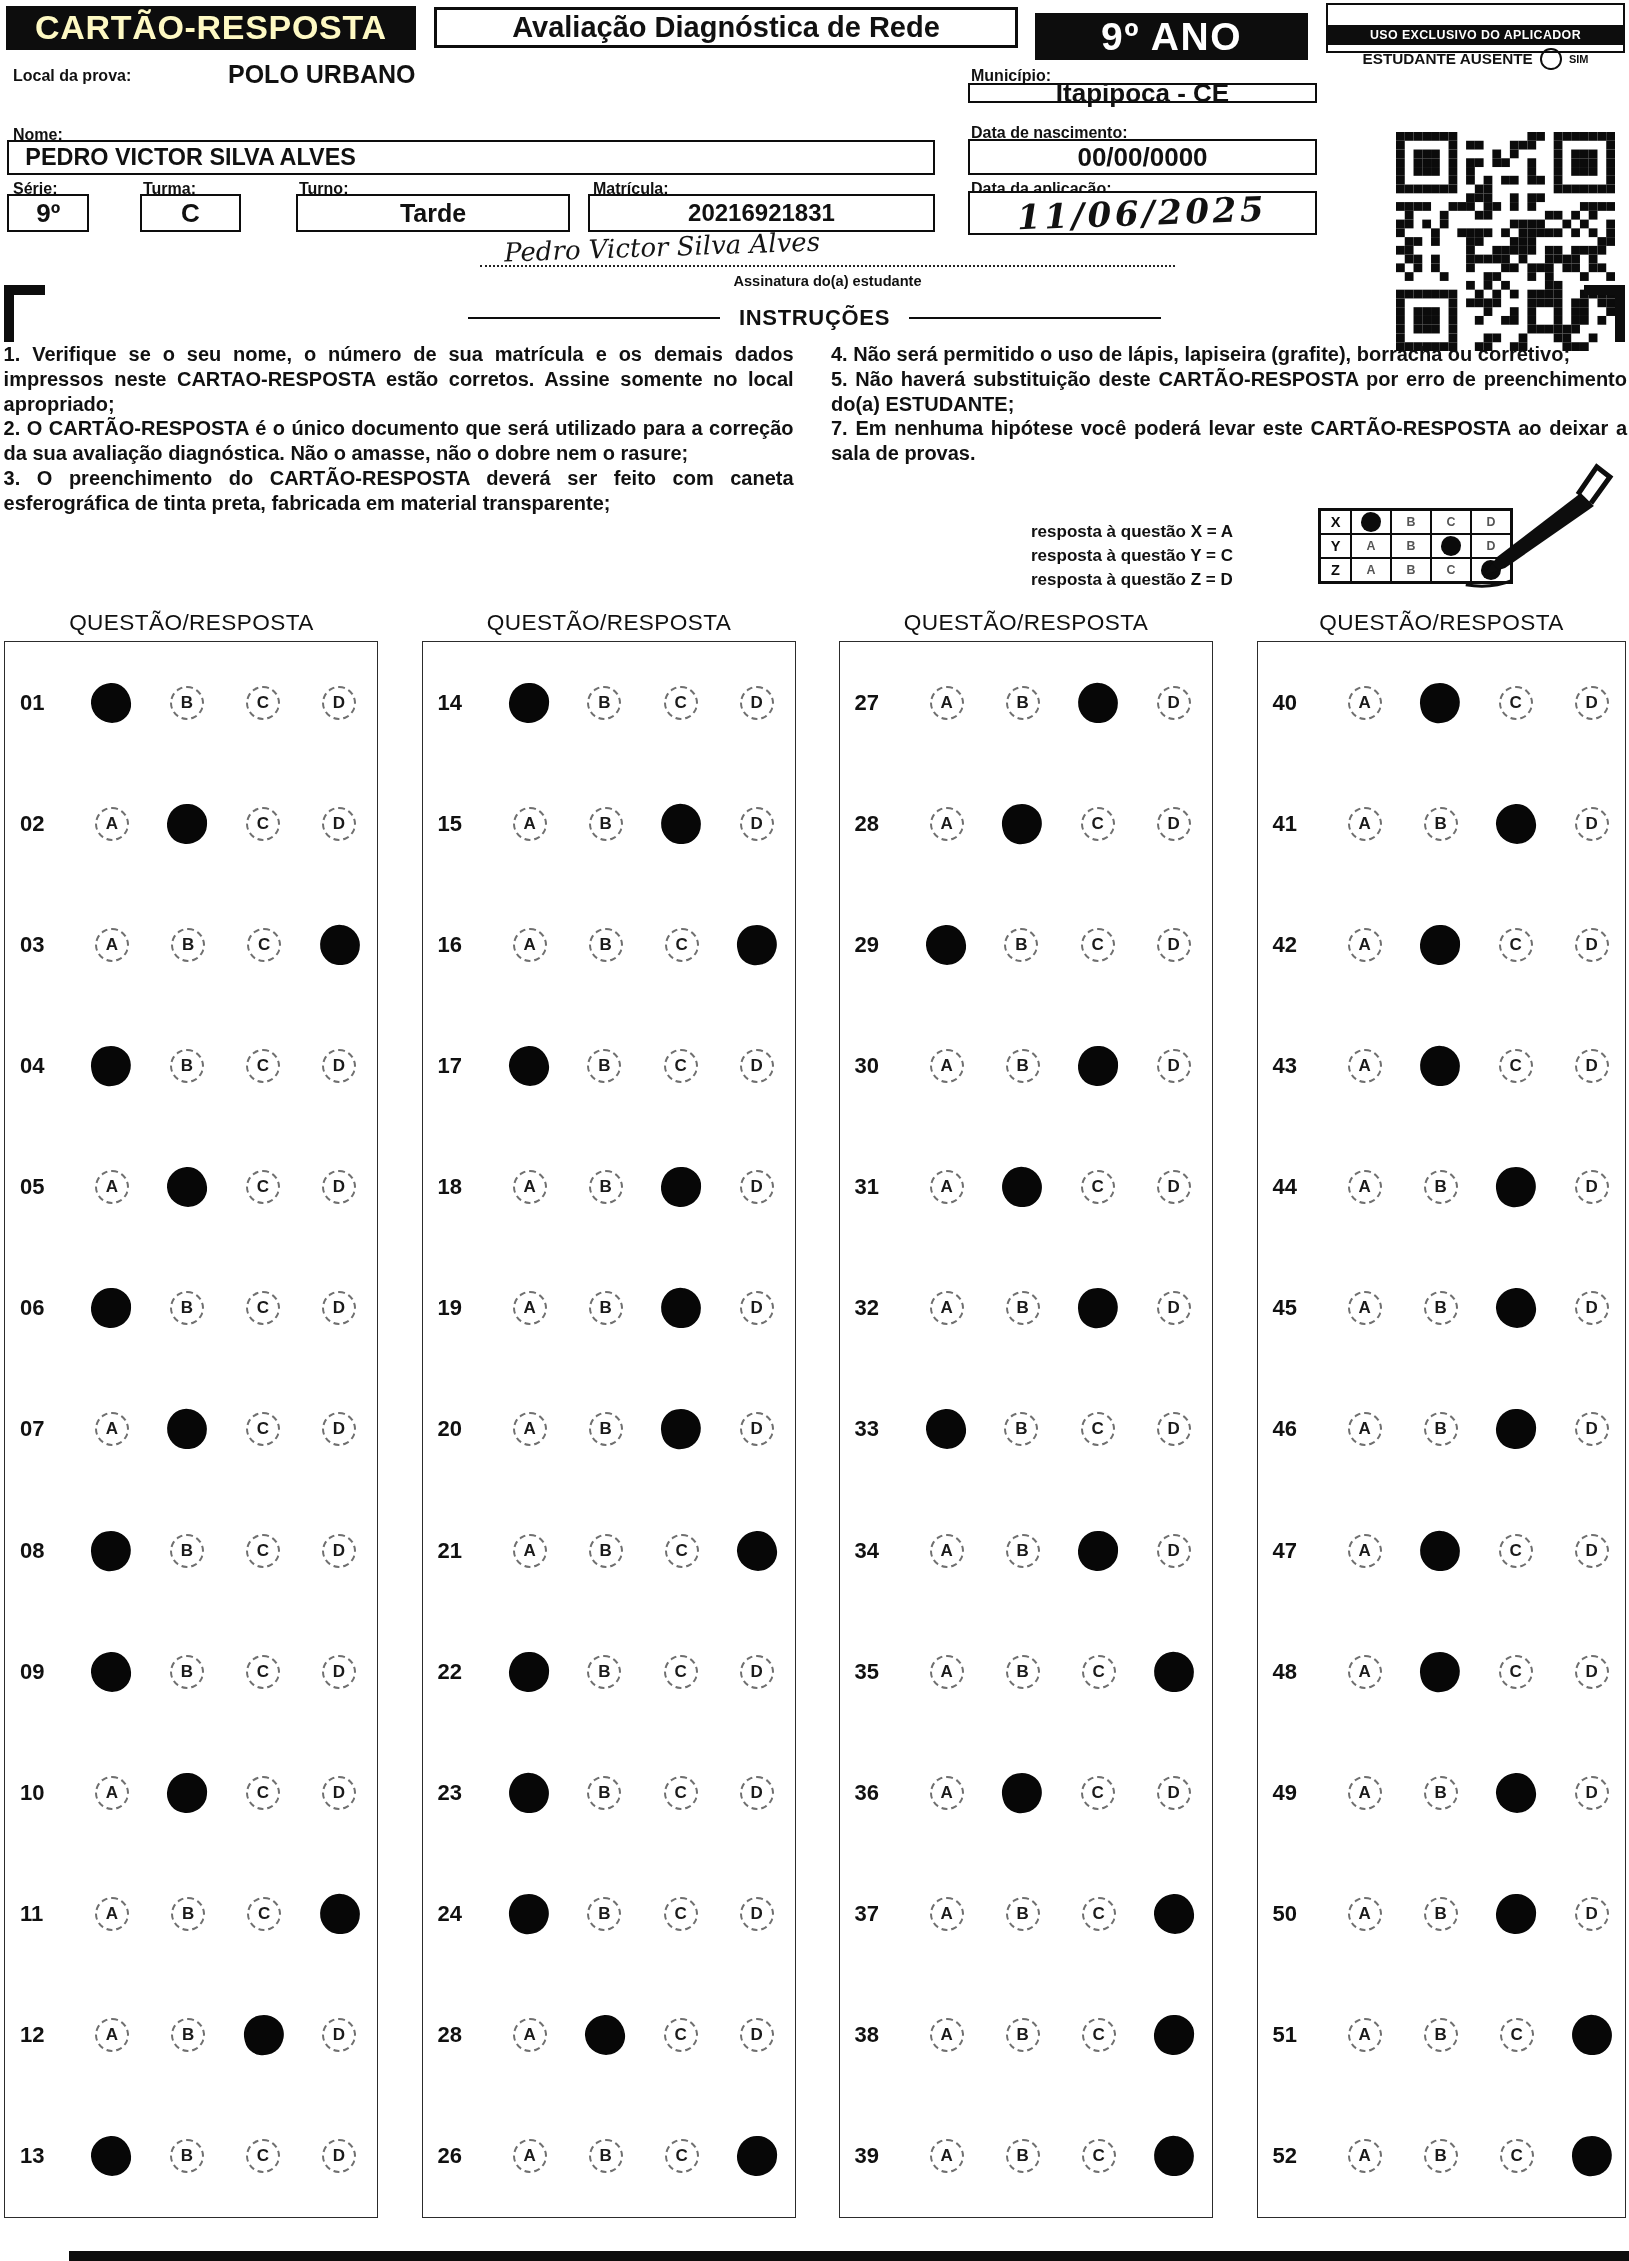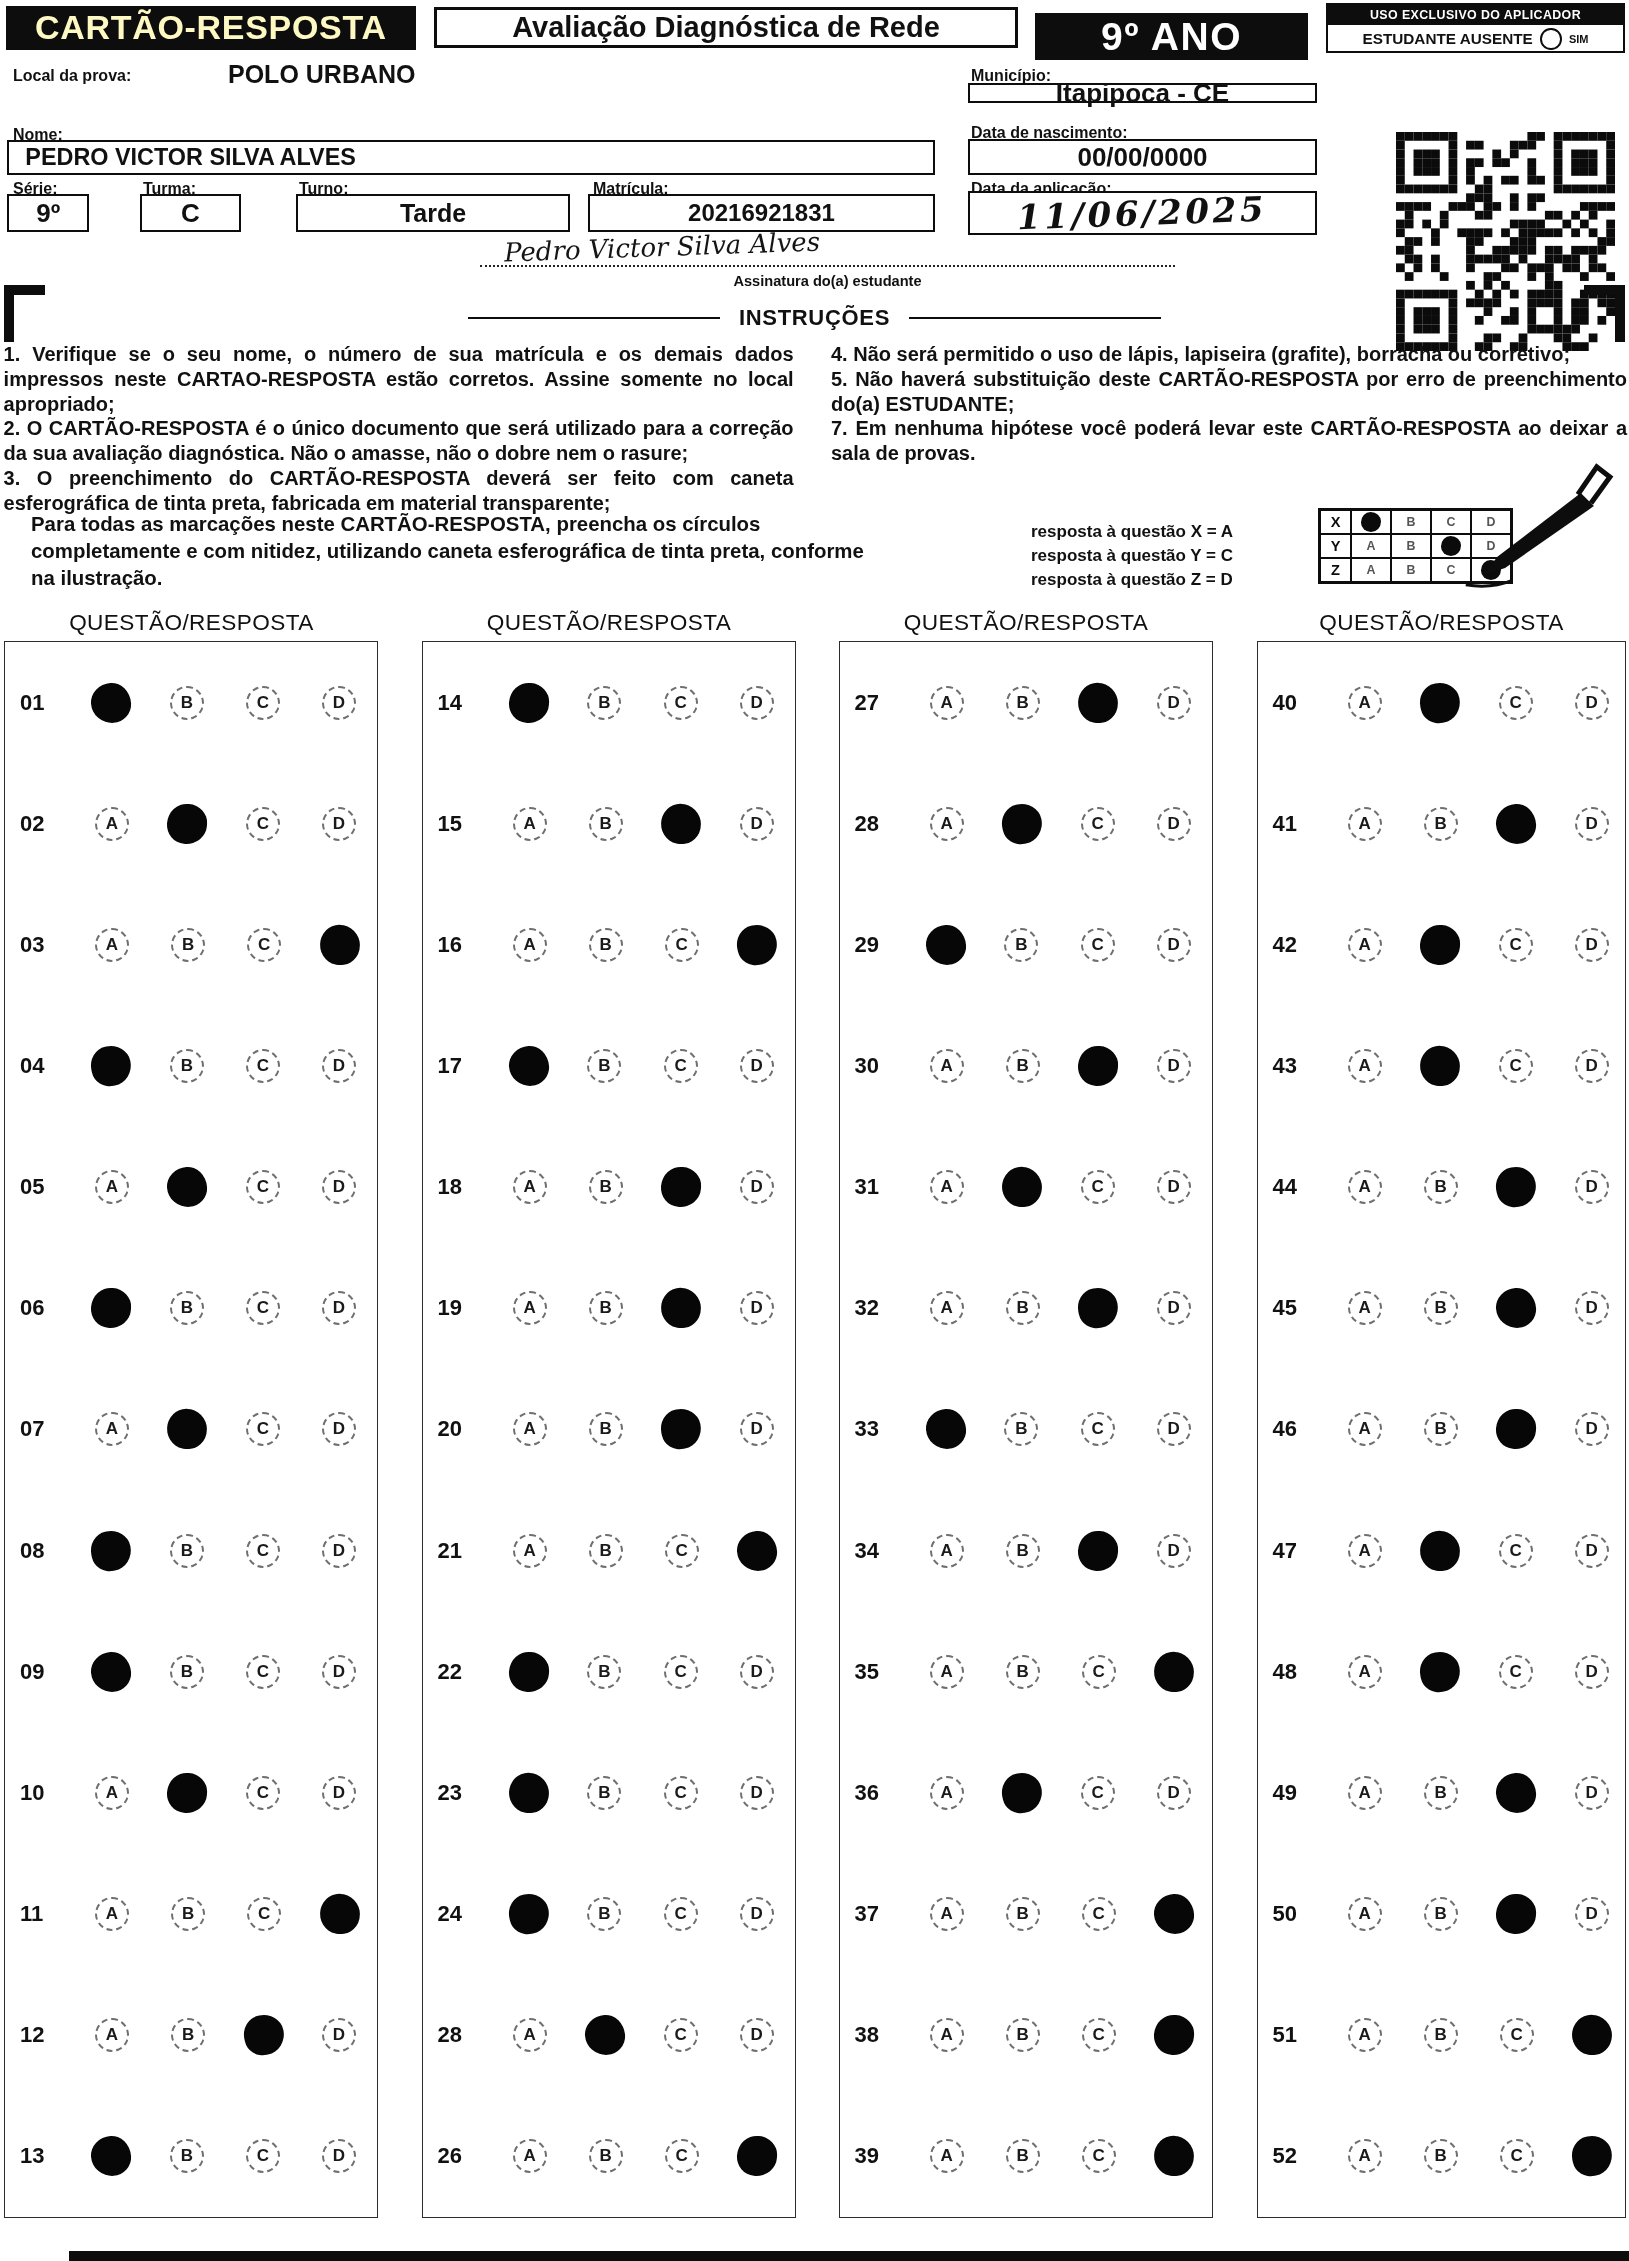--- a/index.html
+++ b/index.html
@@ -10,21 +10,21 @@
   .abs{position:absolute;box-sizing:border-box;}
   
   .hdr-title{left:5.8px;top:5.8px;width:410px;height:44px;background:#0d0d0d;color:#fef9c3;
     display:flex;align-items:center;justify-content:center;font-size:34px;font-weight:bold;letter-spacing:0.7px;}
   .hdr-sub{left:434px;top:7.3px;width:584px;height:41px;border:3.6px solid #0d0d0d;
     display:flex;align-items:center;justify-content:center;font-size:29px;font-weight:bold;}
   .hdr-grade{left:1035px;top:13px;width:273px;height:47px;background:#0d0d0d;color:#fff;
     display:flex;align-items:center;justify-content:center;font-size:39px;font-weight:bold;letter-spacing:1.5px;}
   .hdr-right{left:1326px;top:2.9px;width:299px;height:50px;border:2.2px solid #0d0d0d;background:#fff;}
   .hdr-right-top{height:20px;background:#0d0d0d;color:#fff;display:flex;align-items:center;justify-content:center;
-    font-size:12.4px;font-weight:bold;letter-spacing:0.4px;}
+    font-size:12.4px;font-weight:bold;letter-spacing:0.4px;margin-top:20px;}
   .hdr-right-bot{height:28px;display:flex;align-items:center;justify-content:center;gap:7.3px;
     font-size:15.3px;font-weight:bold;}
   .absent-circle{width:17.5px;height:17.5px;border:2.2px solid #0d0d0d;border-radius:50%;display:inline-block;}
   .absent-sim{font-size:11px;}
   
   .flabel{font-size:16px;font-weight:bold;}
   .fbox{border:2.9px solid #0d0d0d;display:flex;align-items:center;font-weight:bold;background:#fff;}
   .fbox.pad{padding-left:16px;}
   .fbox.center{justify-content:center;}
   .hand{font-family:"DejaVu Serif",serif;font-style:italic;}
@@ -437,21 +437,20 @@
       <p>1. Verifique se o seu nome, o número de sua matrícula e os demais dados impressos neste CARTAO-RESPOSTA estão corretos. Assine somente no local apropriado;</p>
       <p>2. O CARTÃO-RESPOSTA é o único documento que será utilizado para a correção da sua avaliação diagnóstica. Não o amasse, não o dobre nem o rasure;</p>
       <p>3. O preenchimento do CARTÃO-RESPOSTA deverá ser feito com caneta esferográfica de tinta preta, fabricada em material transparente;</p>
     </div>
   <div class="abs instr-col instr-right" id="instr-right">
       <p>4. Não será permitido o uso de lápis, lapiseira (grafite), borracha ou corretivo;</p>
       <p>5. Não haverá substituição deste CARTÃO-RESPOSTA por erro de preenchimento do(a) ESTUDANTE;</p>
       <p>7. Em nenhuma hipótese você poderá levar este CARTÃO-RESPOSTA ao deixar a sala de provas.</p>
     </div>
 
-  <div class="abs ex-text">Para todas as marcações neste CARTÃO-RESPOSTA, preencha os círculos completamente e com nitidez, utilizando caneta esferográfica de tinta preta, conforme na ilustração.</div>
   <div class="abs ex-answers" id="ex-answers">
       <div>resposta à questão X = A</div>
       <div>resposta à questão Y = C</div>
       <div>resposta à questão Z = D</div>
     </div>
   <div class="abs ex-grid" id="ex-grid">
       <div class="ex-row">
         <div class="ex-cell ex-label">X</div>
         <div class="ex-cell">
           <div class="ex-blob"></div>

